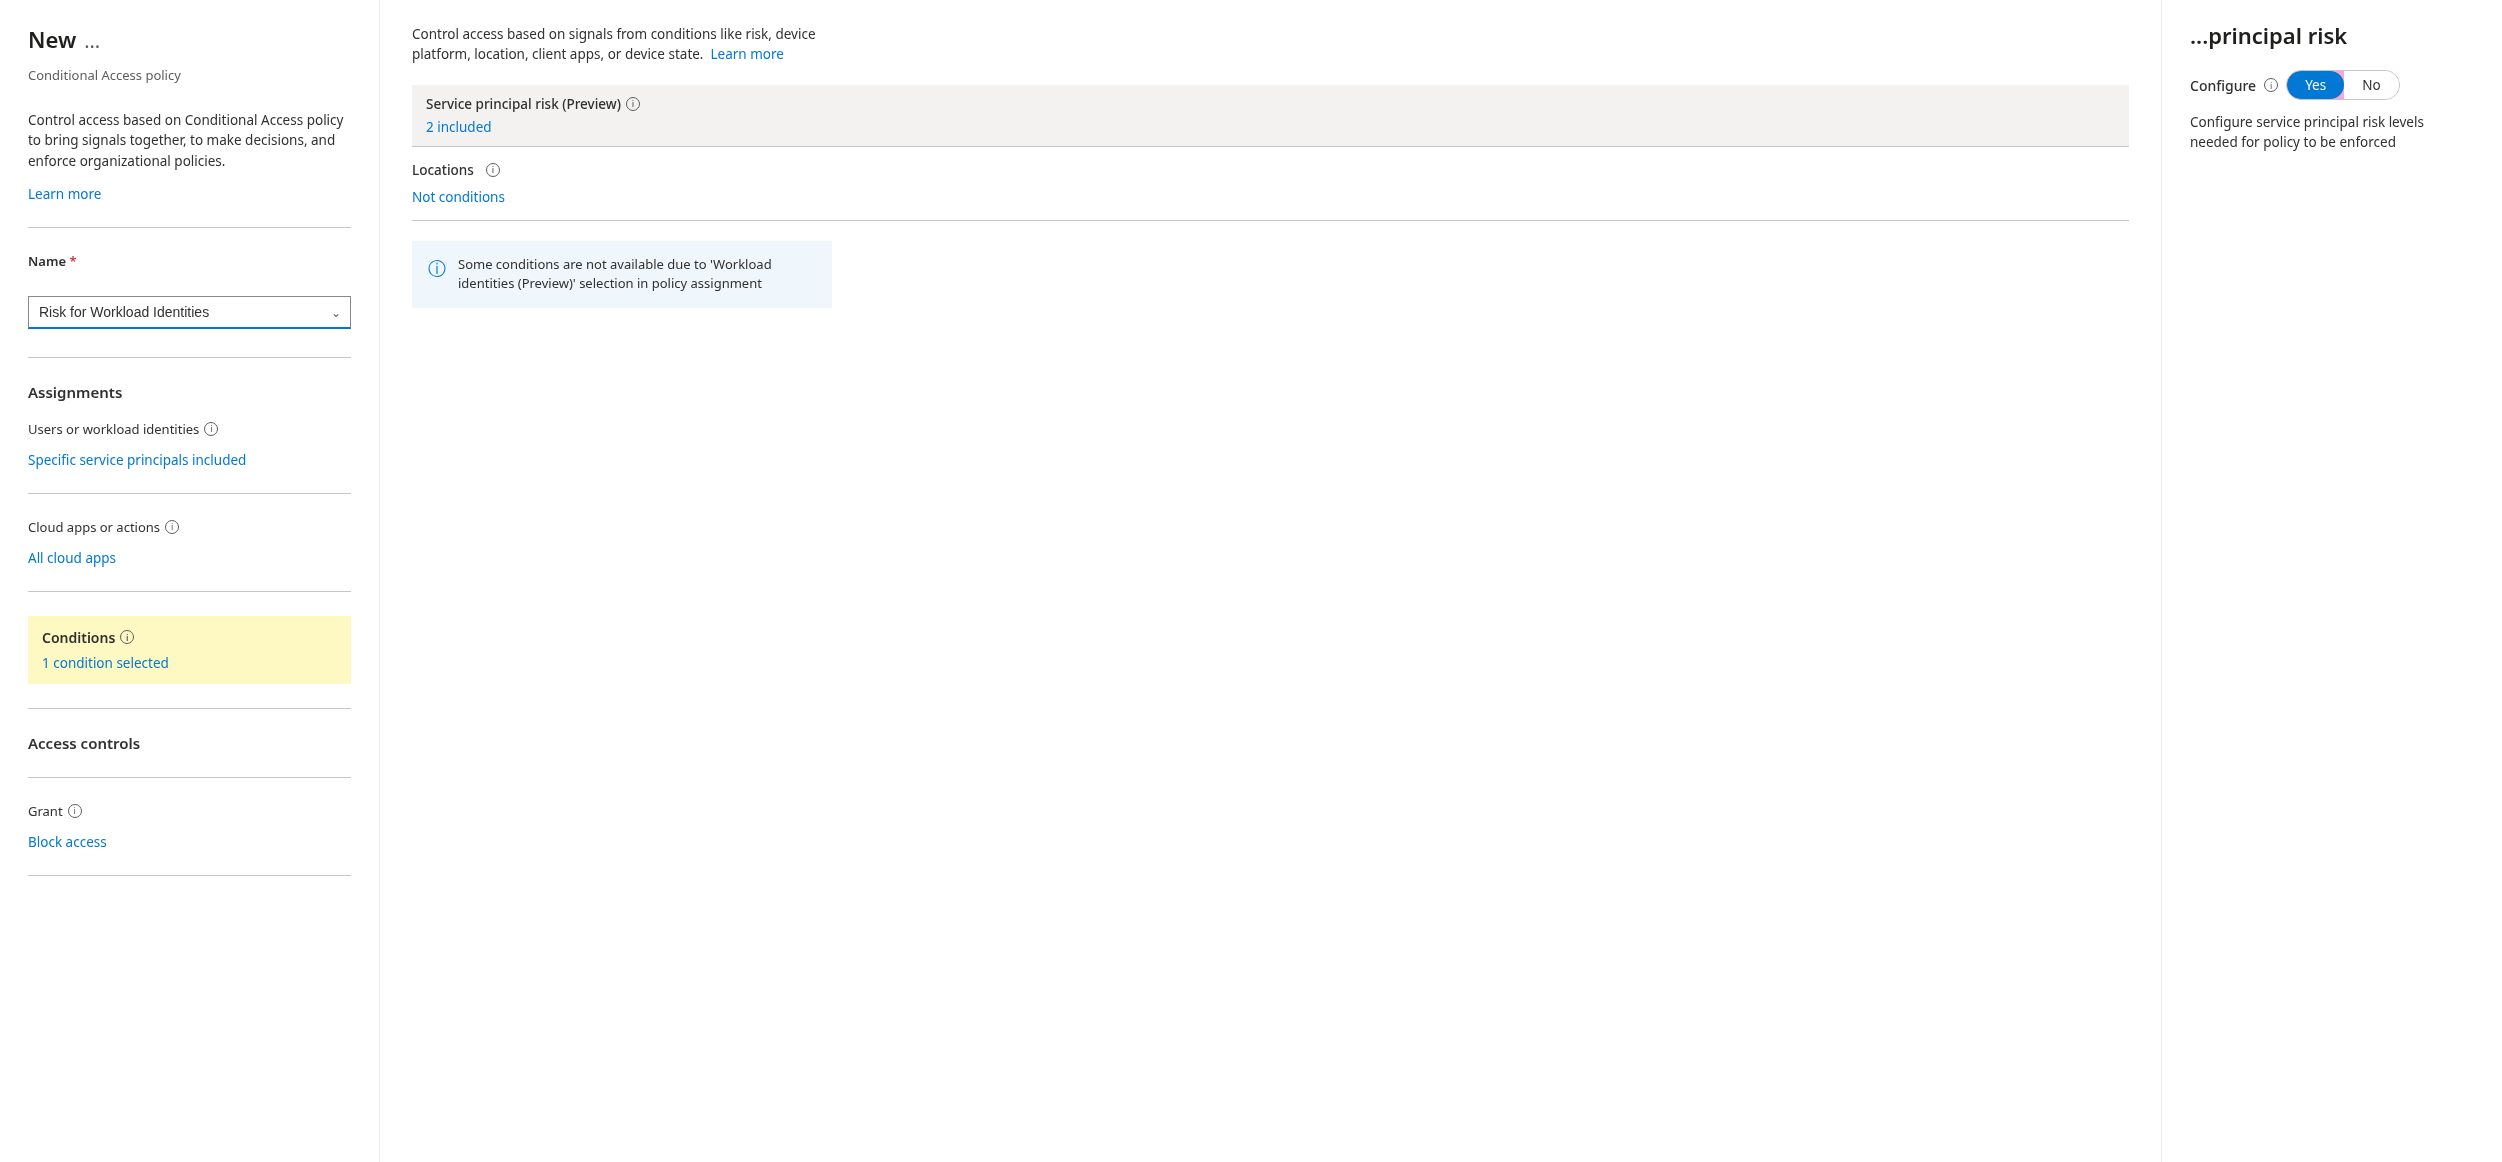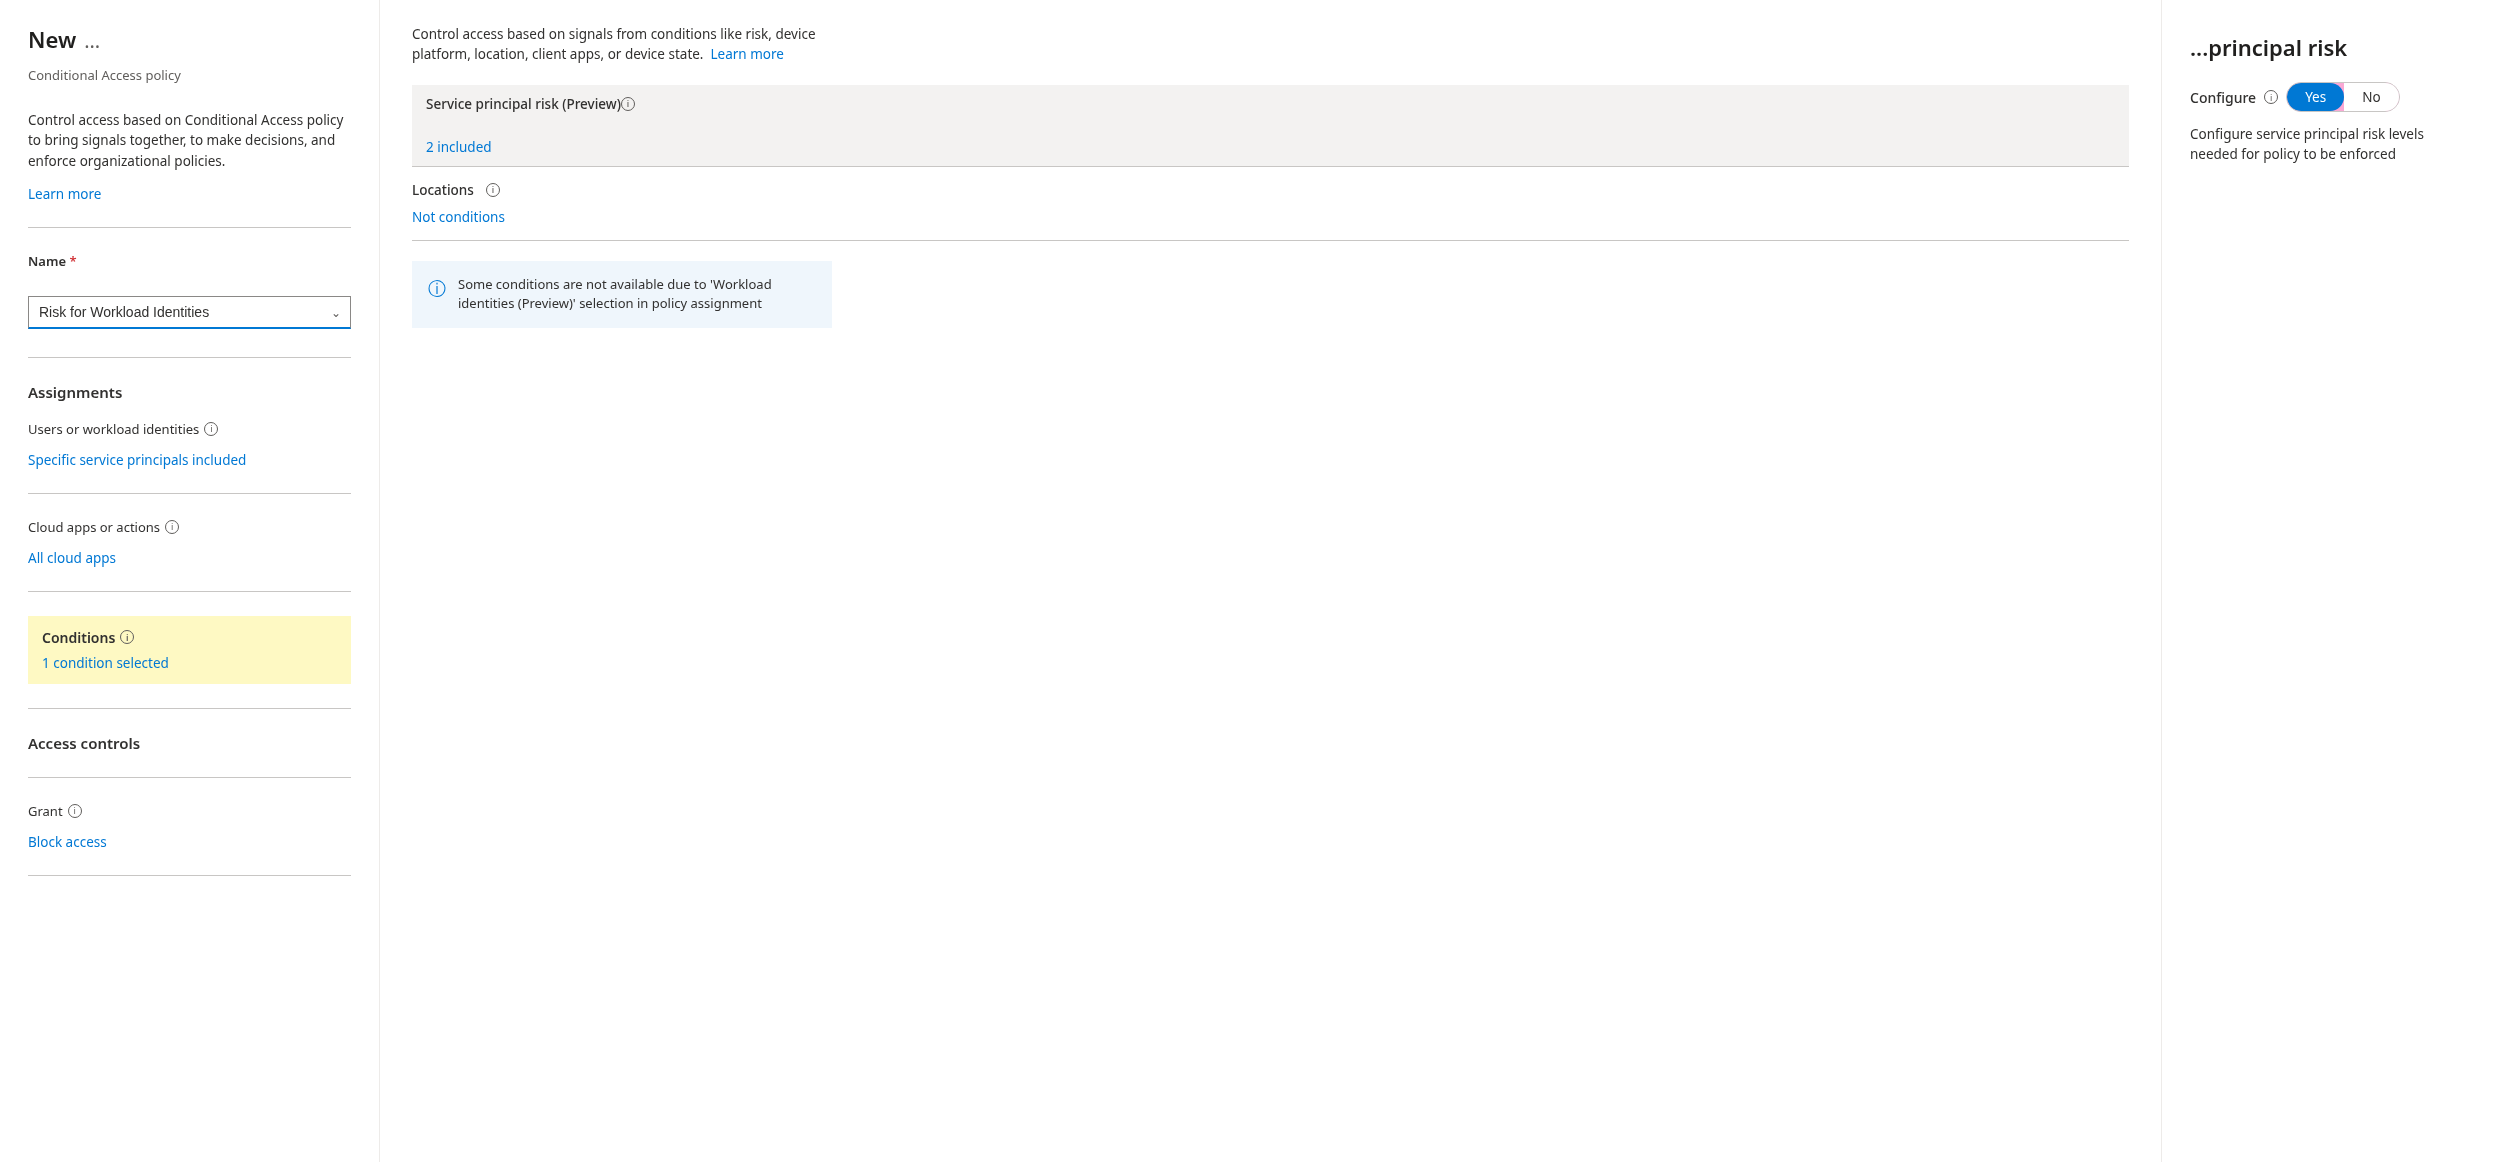--- a/index.html
+++ b/index.html
@@ -167,22 +167,23 @@
     .service-risk-box {
       background: #f3f2f1;
       padding: 10px 14px;
       border-bottom: 1px solid #c8c6c4;
     }
     .service-risk-title {
       font-size: 13.5px;
       font-weight: 500;
       display: flex;
       align-items: center;
-      color: #323130;
-      margin-bottom: 24px;
+      gap: 5px;
+      color: #323130;
+      margin-bottom: 4px;
     }
     .included-link {
       color: #0078d4;
       font-size: 13.5px;
       cursor: pointer;
     }
 
     .locations-row {
       padding: 14px 0;
       border-bottom: 1px solid #c8c6c4;
@@ -220,21 +221,21 @@
     .info-banner-text {
       font-size: 13px;
       color: #323130;
       line-height: 1.5;
     }
 
     
     .right-panel {
       width: 340px;
       min-width: 340px;
-      padding: 32px 28px;
+      padding: 20px 28px;
       overflow-y: auto;
     }
 
     .right-title {
       font-size: 22px;
       font-weight: 600;
       color: #201f1e;
       margin-bottom: 20px;
     }
 

